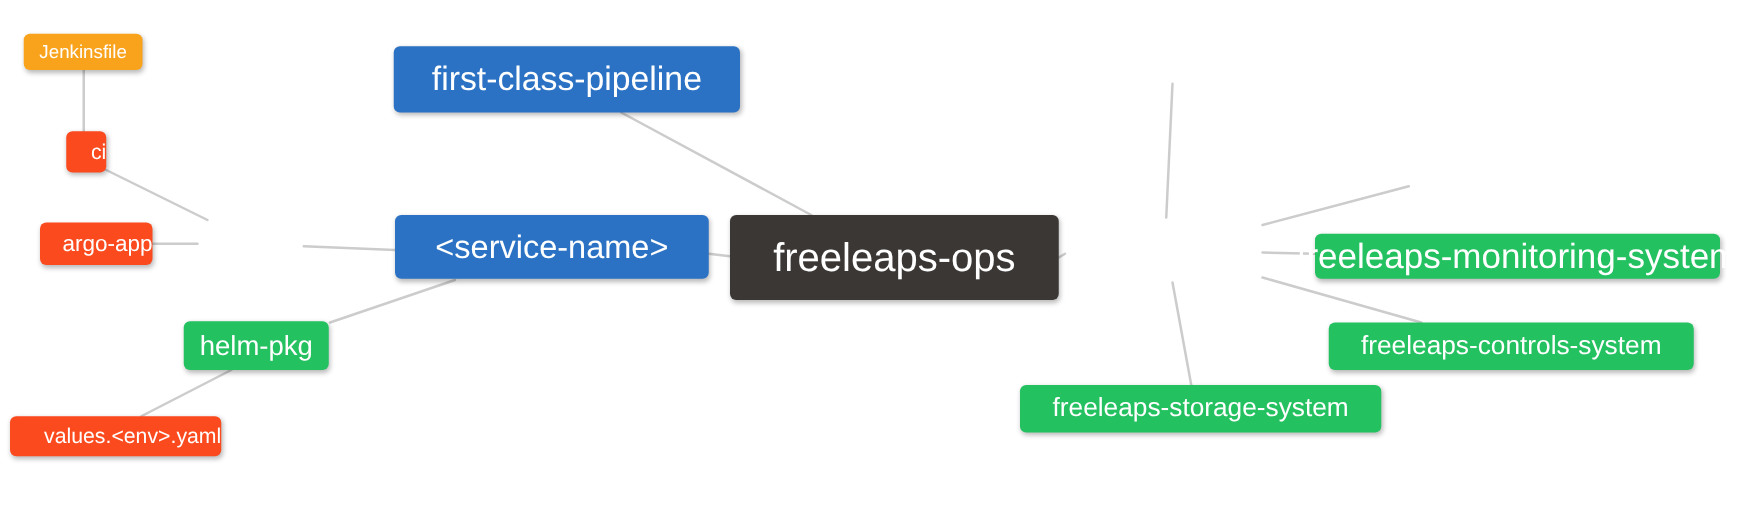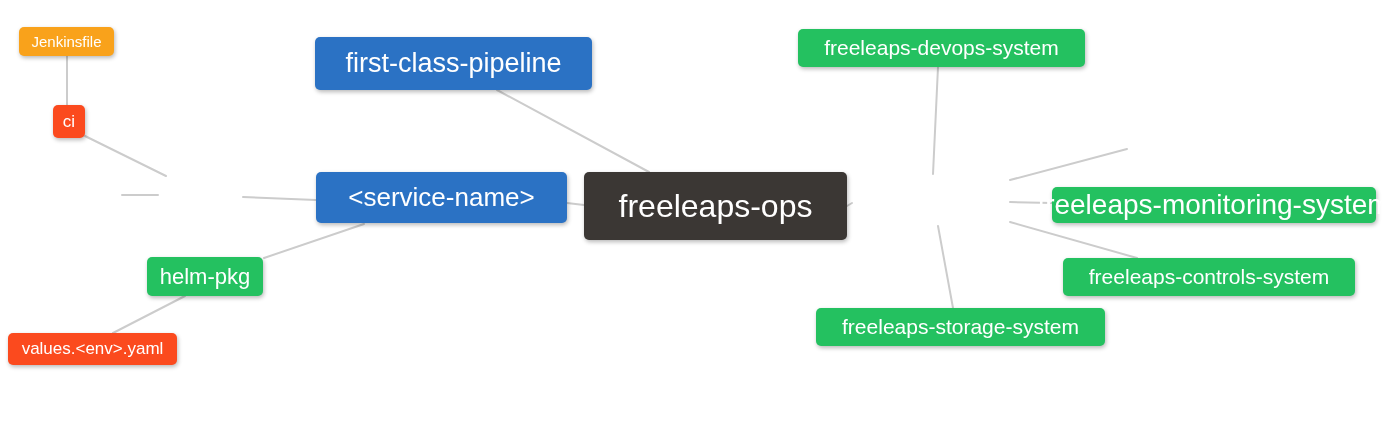--- a/index.html
+++ b/index.html
@@ -32,21 +32,21 @@
     color: var(--text, #fff);
     border-radius: 5px;
     box-shadow: 1px 2px 4px rgba(0,0,0,0.28);
     z-index: 1;
     white-space: nowrap;
     cursor: pointer;
     user-select: none;
   }
   .c-blue   { background: var(--blue,   #2b72c4); justify-content: center; }
   .c-green  { background: var(--green,  #24c160); }
-  .c-red    { background: var(--red,    #fb4a1e); }
+  .c-red    { background: var(--red,    #fb4a1e); justify-content: flex-end; }
   .c-orange { background: var(--orange, #f9a21b); }
   .c-dark   { background: var(--dark,   #3b3734); }
 
   .n-jenkinsfile { left: 19px;   top: 27px;  width: 95px;  height: 29px; font-size: 15px; }
   .n-ci          { left: 53px;   top: 105px; width: 32px;  height: 33px; font-size: 17px; }
   .n-argo        { left: 32px;   top: 178px; width: 90px;  height: 34px; font-size: 18px; }
   .n-env         { left: 158px;  top: 173px; width: 85px;  height: 42px; font-size: 22px; }
   .n-helm        { left: 147px;  top: 257px; width: 116px; height: 39px; font-size: 22px; }
   .n-values      { left: 8px;    top: 333px; width: 169px; height: 32px; font-size: 17px; }
   .n-fcp         { left: 315px;  top: 37px;  width: 277px; height: 53px; font-size: 27px; }
@@ -82,20 +82,23 @@
   </svg>
 
   <div class="node c-orange n-jenkinsfile">
     <span>Jenkinsfile</span>
   </div>
 
   <div class="node c-red n-ci">
     <span>ci</span>
   </div>
 
+  <div class="node c-red n-argo">
+    <span>argo-app</span>
+  </div>
 
 
   <div class="node c-green n-helm">
     <span>helm-pkg</span>
   </div>
 
   <div class="node c-red n-values">
     <span>values.&lt;env&gt;.yaml</span>
   </div>
 
@@ -105,23 +108,20 @@
 
   <div class="node c-blue n-service">
     <span>&lt;service-name&gt;</span>
   </div>
 
   <div class="node c-dark n-ops">
     <span>freeleaps-ops</span>
   </div>
 
 
-  <div class="node c-green n-devops">
-    <span>freeleaps-devops-system</span>
-  </div>
 
 
   <div class="node c-green n-monitoring">
     <span>freeleaps-monitoring-system</span>
   </div>
 
   <div class="node c-green n-controls">
     <span>freeleaps-controls-system</span>
   </div>
 

